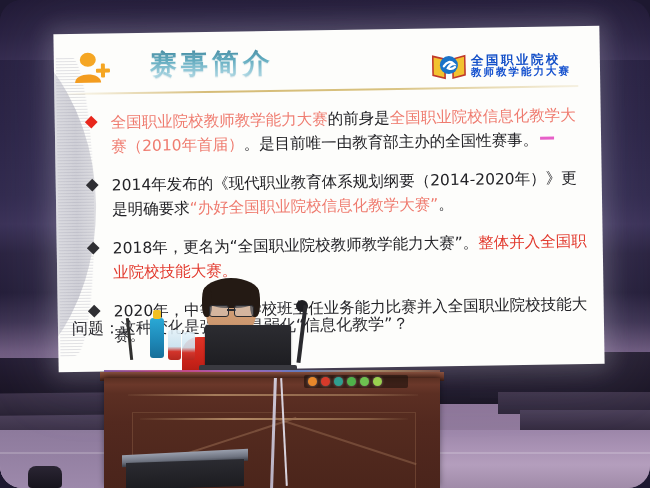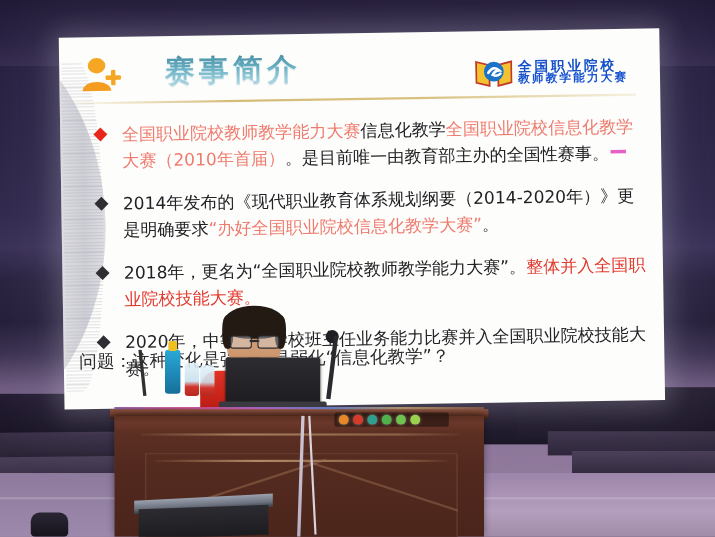--- a/index.html
+++ b/index.html
@@ -1,21 +1,21 @@
 <!DOCTYPE html>
 <html><head>
 <meta charset="utf-8">
 <style>
   html,body{margin:0;padding:0;}
   body{
     width:650px;height:488px;overflow:hidden;
     font-family:"Liberation Sans","DejaVu Sans",sans-serif;
     background:#1d1830;
   }
-  #stage{position:relative;width:650px;height:488px;overflow:hidden;}
+  #stage{position:relative;width:650px;height:488px;overflow:hidden;border-radius:22px;}
 
   
   .room-back{
     position:absolute;left:0;top:0;width:650px;height:488px;
     background:
       linear-gradient(180deg,#241d3c 0%,#2b2446 26%,#312a4e 40%,#3a3157 46%,#2a2340 52%,#241e39 60%, #3d3352 66%, #6d5a7e 72%, #8a7396 80%, #9b85a6 100%);
   }
   
   .ceiling{
     position:absolute;left:0;top:0;width:650px;height:60px;
@@ -308,21 +308,21 @@
         <span class="logo-text">
           <span class="logo-l1">全国职业院校</span>
           <span class="logo-l2">教师教学能力大赛</span>
         </span>
       </div>
 
       <div class="bullets">
 
         <div class="bullet">
           <span class="dia red"></span>
-          <span class="btxt"><span class="rlite">全国职业院校教师教学能力大赛</span><span>信息化教学</span><span class="rlite">全国职业院校信息化教学大赛（2010年首届）</span><span>。是目前唯一由教育部主办的全国性赛事。</span><span class="pinkmark"></span></span>
+          <span class="btxt"><span class="rlite">全国职业院校教师教学能力大赛</span><span>的前身是</span><span class="rlite">全国职业院校信息化教学大赛（2010年首届）</span><span>。是目前唯一由教育部主办的全国性赛事。</span><span class="pinkmark"></span></span>
         </div>
 
         <div class="bullet">
           <span class="dia dark"></span>
           <span class="btxt"><span>2014年发布的《现代职业教育体系规划纲要（2014-2020年）》更是明确要求</span><span class="rlite">“办好全国职业院校信息化教学大赛”</span><span>。</span></span>
         </div>
 
         <div class="bullet">
           <span class="dia dark"></span>
           <span class="btxt"><span>2018年，更名为“全国职业院校教师教学能力大赛”。</span><span class="r">整体并入全国职业院校技能大赛。</span></span>

